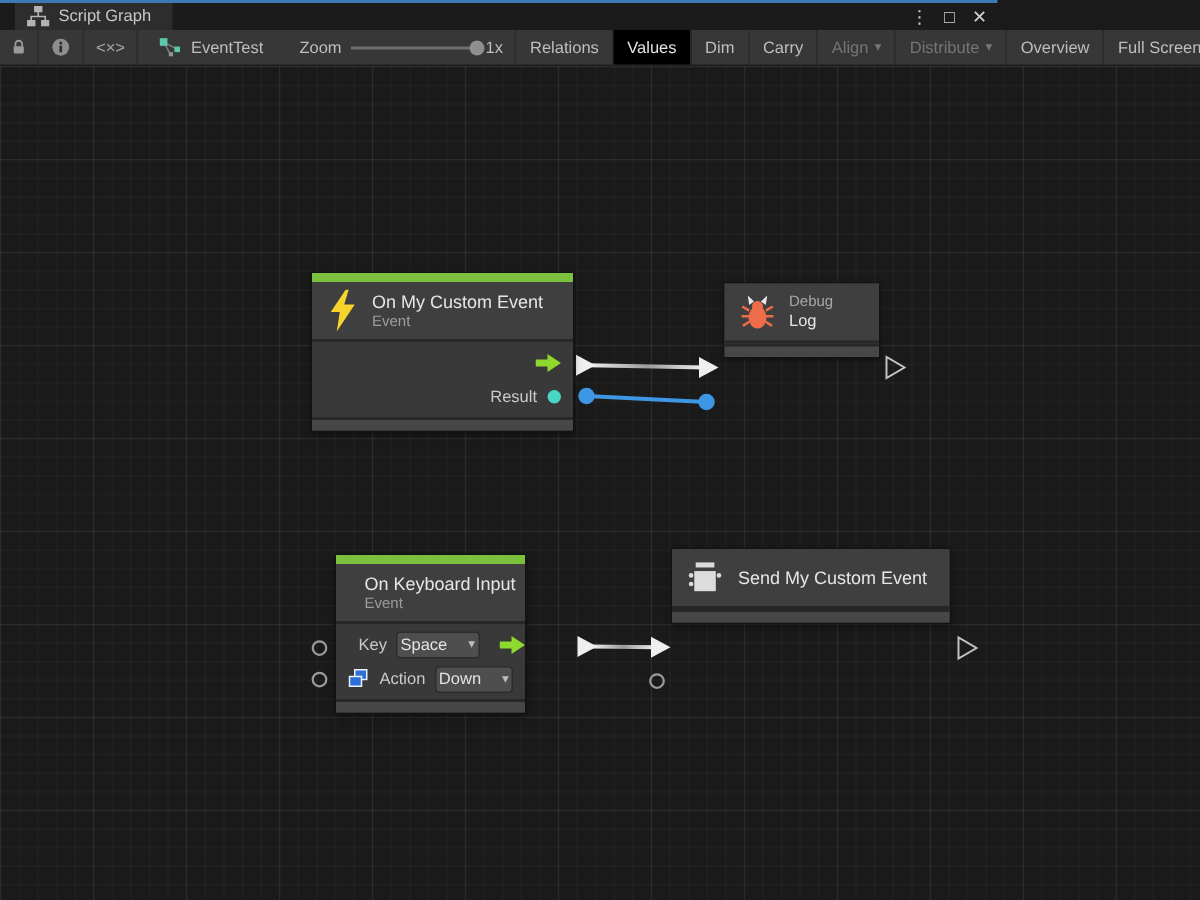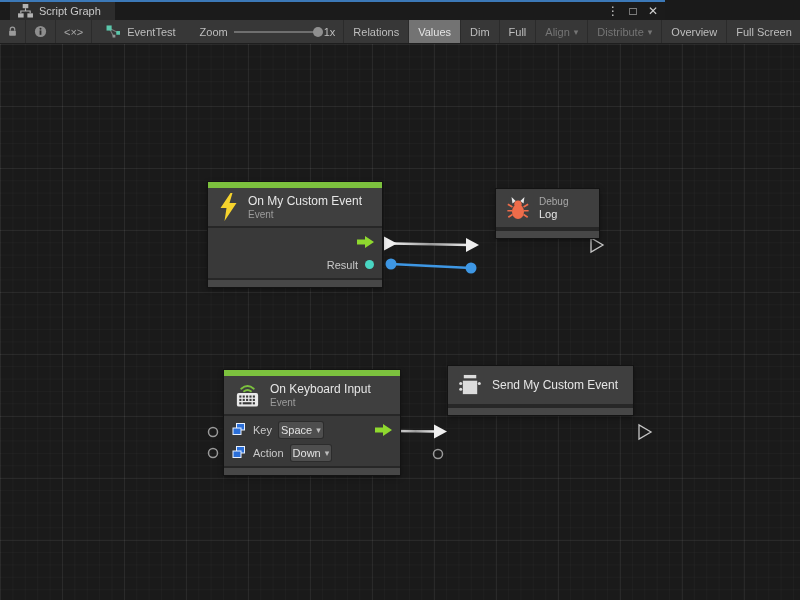--- a/index.html
+++ b/index.html
@@ -13,21 +13,21 @@
   .tab { display:flex; align-items:center; gap:6px; background:#2d2d2d; padding:0 14px 0 8px;
          margin-left:10px; color:#c8c8c8; font-size:11px; }
   .win-controls { margin-left:auto; display:flex; align-items:center; gap:4px; padding-right:4px; }
   .win-btn { color:#cfcfcf; font-size:12px; width:16px; text-align:center; line-height:16px; cursor:default; }
 
   
   .toolbar { position:absolute; left:0; top:20px; width:800px; height:24px; background:#373737;
              border-bottom:1px solid #1e1e1e; display:flex; align-items:stretch; color:#bebebe; font-size:11px; }
   .tseg { display:flex; align-items:center; justify-content:center; padding:0 8px; border-right:1px solid #2b2b2b; }
   .tbtn { display:flex; align-items:center; justify-content:center; padding:0 9px; border-right:1px solid #2b2b2b; white-space:nowrap; }
-  .tbtn.active { background:#737373; color:#e4e4e4; }
+  .tbtn.active { background:#000000; color:#e4e4e4; }
   .tbtn.disabled { color:#757575; }
   .caret { font-size:9px; margin-left:4px; }
   .spacer { flex:1; }
   .slider-track { width:84px; height:2px; background:#6f6f6f; position:relative; margin:0 6px; }
   .slider-knob { position:absolute; right:-5px; top:-4px; width:10px; height:10px; border-radius:50%; background:#8f8f8f; }
 
   
   .canvas { position:absolute; left:0; top:44px; width:800px; height:556px; background-color:#1a1a1a;
     background-image:
       linear-gradient(to right, rgba(255,255,255,0.05) 1px, transparent 1px),
@@ -48,21 +48,21 @@
   .nbody { padding:2px 0;text-align:right; }
   .prow { height:23px; display:flex; align-items:center; gap:7px; padding:0 8px; }
   .prow.right { justify-content:flex-end; }
   .prow.split { justify-content:space-between; }
   .plabel { color:#c9c9c9; font-size:11px; white-space:nowrap; }
   .dot { width:9px; height:9px; border-radius:50%; display:inline-block; }
   .dot.teal { background:#49d6c3; }
   .dot.gray { background:#a8a8a8; }
   .nfoot { height:9px; background:#474747; border-top:2px solid #272727; }
   .dropdown { background:#4e4e4e; border-radius:2px; color:#e3e3e3; font-size:11px; padding:2px 2px;
-              display:flex; align-items:center; gap:4px; box-shadow:0 0 0 1px #2c2c2c; }
+              display:flex; align-items:center; gap:14px; box-shadow:0 0 0 1px #2c2c2c; }
   .dropdown .caret { color:#bdbdbd; margin-left:0; }
   .valbox { min-width:15px; height:16px; background:#1f1f1f; box-shadow:0 0 0 1px #6a6a6a; border-radius:2px;
             color:#eee; font-size:11px; display:flex; align-items:center; justify-content:center; padding:0 3px; }
   .flow-arrow { flex:0 0 auto; }
 </style>
 </head>
 <body>
 
 <div class="window">
 
@@ -120,21 +120,21 @@
     <div class="tbtn" style="border-left:1px solid #2b2b2b">
       <span>Relations</span>
     </div>
     <div class="tbtn active">
       <span>Values</span>
     </div>
     <div class="tbtn">
       <span>Dim</span>
     </div>
     <div class="tbtn">
-      <span>Full</span>
+      <span>Carry</span>
     </div>
     <div class="tbtn disabled">
       <span>Align</span>
       <span class="caret">▾</span>
     </div>
     <div class="tbtn disabled">
       <span>Distribute</span>
       <span class="caret">▾</span>
     </div>
     <div class="tbtn">
@@ -199,41 +199,41 @@
           </svg>
         </div>
         <div class="prow right">
           <span class="plabel">Result</span>
           <span class="dot teal"></span>
         </div>
       </div>
       <div class="nfoot"></div>
     </div>
 
-    <div class="node" style="left:496px; top:145px; width:103px;">
+    <div class="node" style="left:483px; top:145px; width:103px;">
       <div class="nhead">
         <svg width="24" height="26" viewBox="0 0 26 26">
           <polygon points="6,1 10.5,5.5 7,8" fill="#e8e8e8"></polygon>
           <polygon points="20,1 15.5,5.5 19,8" fill="#e8e8e8"></polygon>
           <g stroke="#ee6c4a" stroke-width="1.8">
             <path d="M7 12 L2 9 M7 16 L1.5 16 M7 20 L2.5 23"></path>
             <path d="M19 12 L24 9 M19 16 L24.5 16 M19 20 L23.5 23"></path>
           </g>
           <circle cx="13" cy="9" r="4" fill="#ee6c4a"></circle>
           <ellipse cx="13" cy="17" rx="6.5" ry="8" fill="#ee6c4a"></ellipse>
         </svg>
         <div>
           <div class="category">Debug</div>
           <div class="title-lg">Log</div>
         </div>
       </div>
       <div class="nfoot"></div>
     </div>
 
-    <div class="node" style="left:224px; top:326px; width:176px;">
+    <div class="node" style="left:224px; top:326px; width:126px;">
       <div class="accent"></div>
       <div class="nhead">
         <svg width="27" height="26" viewBox="0 0 28 26">
           <path d="M7.5 6.5 Q14 1 20.5 6.5" stroke="#7cc13e" stroke-width="2" fill="none" stroke-linecap="round"></path>
           <path d="M10.5 9.2 Q14 6.4 17.5 9.2" stroke="#7cc13e" stroke-width="2" fill="none" stroke-linecap="round"></path>
           <rect x="3" y="11" width="22" height="14" rx="2" fill="#e9e9e9"></rect>
           <g fill="#3a3a3a">
             <rect x="5.5" y="13.5" width="2.2" height="2.2"></rect>
               <rect x="9" y="13.5" width="2.2" height="2.2"></rect>
               <rect x="12.5" y="13.5" width="2.2" height="2.2"></rect>

